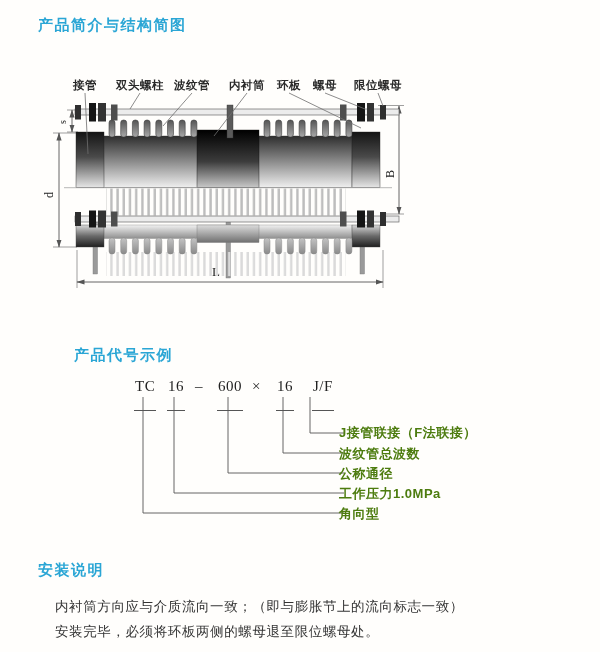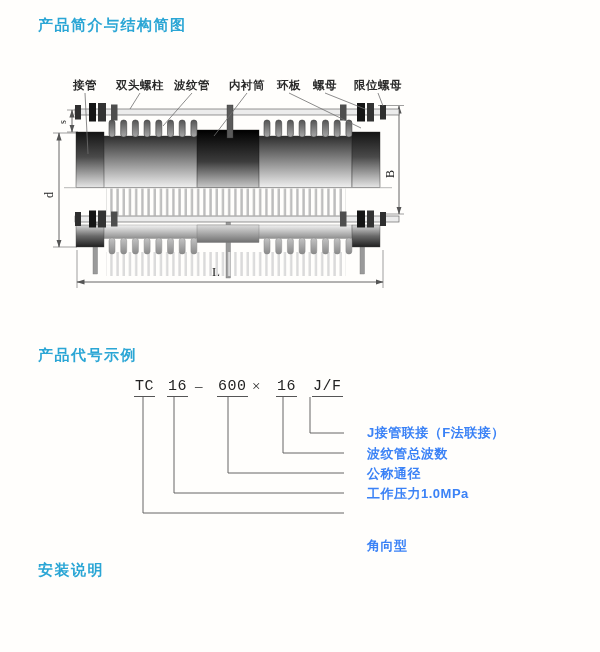--- a/index.html
+++ b/index.html
@@ -8,45 +8,45 @@
     background:#fffefc;
     font-family:"Liberation Sans","DejaVu Sans",sans-serif;
     color:#333;
   }
   .sec-heading{
     position:absolute;left:38px;margin:0;
     font-size:15px;font-weight:bold;letter-spacing:1.5px;
     color:#2ba6d5;
   }
   #heading-intro{top:16px;}
-  #heading-code{top:346px;}
+  #heading-code{top:346px;margin-left:36px;}
   #heading-install{top:561px;text-align:right;}
 
   #diagram-svg{position:absolute;left:40px;top:62px;}
   .part-label{font-size:11.5px;font-weight:bold;fill:#2a2a2a;letter-spacing:.5px;}
   .dim-label{font-family:"Liberation Serif","DejaVu Serif",serif;font-size:12px;fill:#222;}
   .leader{stroke:#6e6e6e;stroke-width:.8;fill:none;}
   .dimline{stroke:#555;stroke-width:.9;fill:none;}
   .extline{stroke:#777;stroke-width:.7;fill:none;}
 
   
   .code-part{
     position:absolute;top:378px;
     font-family:"Liberation Serif","DejaVu Serif",serif;
     font-size:15px;color:#222;letter-spacing:.5px;
   }
-  .code-part.u{border-bottom:1px solid #555;padding:0 1px 1px 1px;font-family:Liberation Mono, monospace;}
+  .code-part.u{border-bottom:1px solid #555;padding:0 1px 15px 1px;}
   #code-lines-svg{position:absolute;left:130px;top:394px;}
   .callout-label{
-    position:absolute;left:367px;height:18px;line-height:18px;
-    font-size:13px;font-weight:bold;color:#3b82f6;letter-spacing:.5px;
+    position:absolute;left:339px;height:18px;line-height:18px;
+    font-size:13px;font-weight:bold;color:#4d7c0f;letter-spacing:.5px;
     white-space:nowrap;
   }
   #callout-0{top:424px;} #callout-1{top:445px;} #callout-2{top:465px;font-family:Liberation Serif, serif;}
-  #callout-3{top:485px;} #callout-4{top:505px;margin-top:32px;}
+  #callout-3{top:485px;} #callout-4{top:505px;}
 
   #install-text{
     position:absolute;left:55px;top:594px;width:480px;
     font-size:13.5px;line-height:25px;color:#333;letter-spacing:.6px;
     font-weight:500;
   }
   .install-line{white-space:nowrap;}
 </style>
 </head>
 <body>
@@ -252,13 +252,15 @@
 
 <div id="callout-0" class="callout-label">J接管联接（F法联接）</div>
 <div id="callout-1" class="callout-label">波纹管总波数</div>
 <div id="callout-2" class="callout-label">公称通径</div>
 <div id="callout-3" class="callout-label">工作压力1.0MPa</div>
 <div id="callout-4" class="callout-label">角向型</div>
 
 <h2 id="heading-install" class="sec-heading">安装说明</h2>
 
 <div id="install-text">
+  <div class="install-line">内衬筒方向应与介质流向一致；（即与膨胀节上的流向标志一致）</div>
+  <div class="install-line">安装完毕，必须将环板两侧的螺母退至限位螺母处。</div>
 </div>
 
 </body></html>

